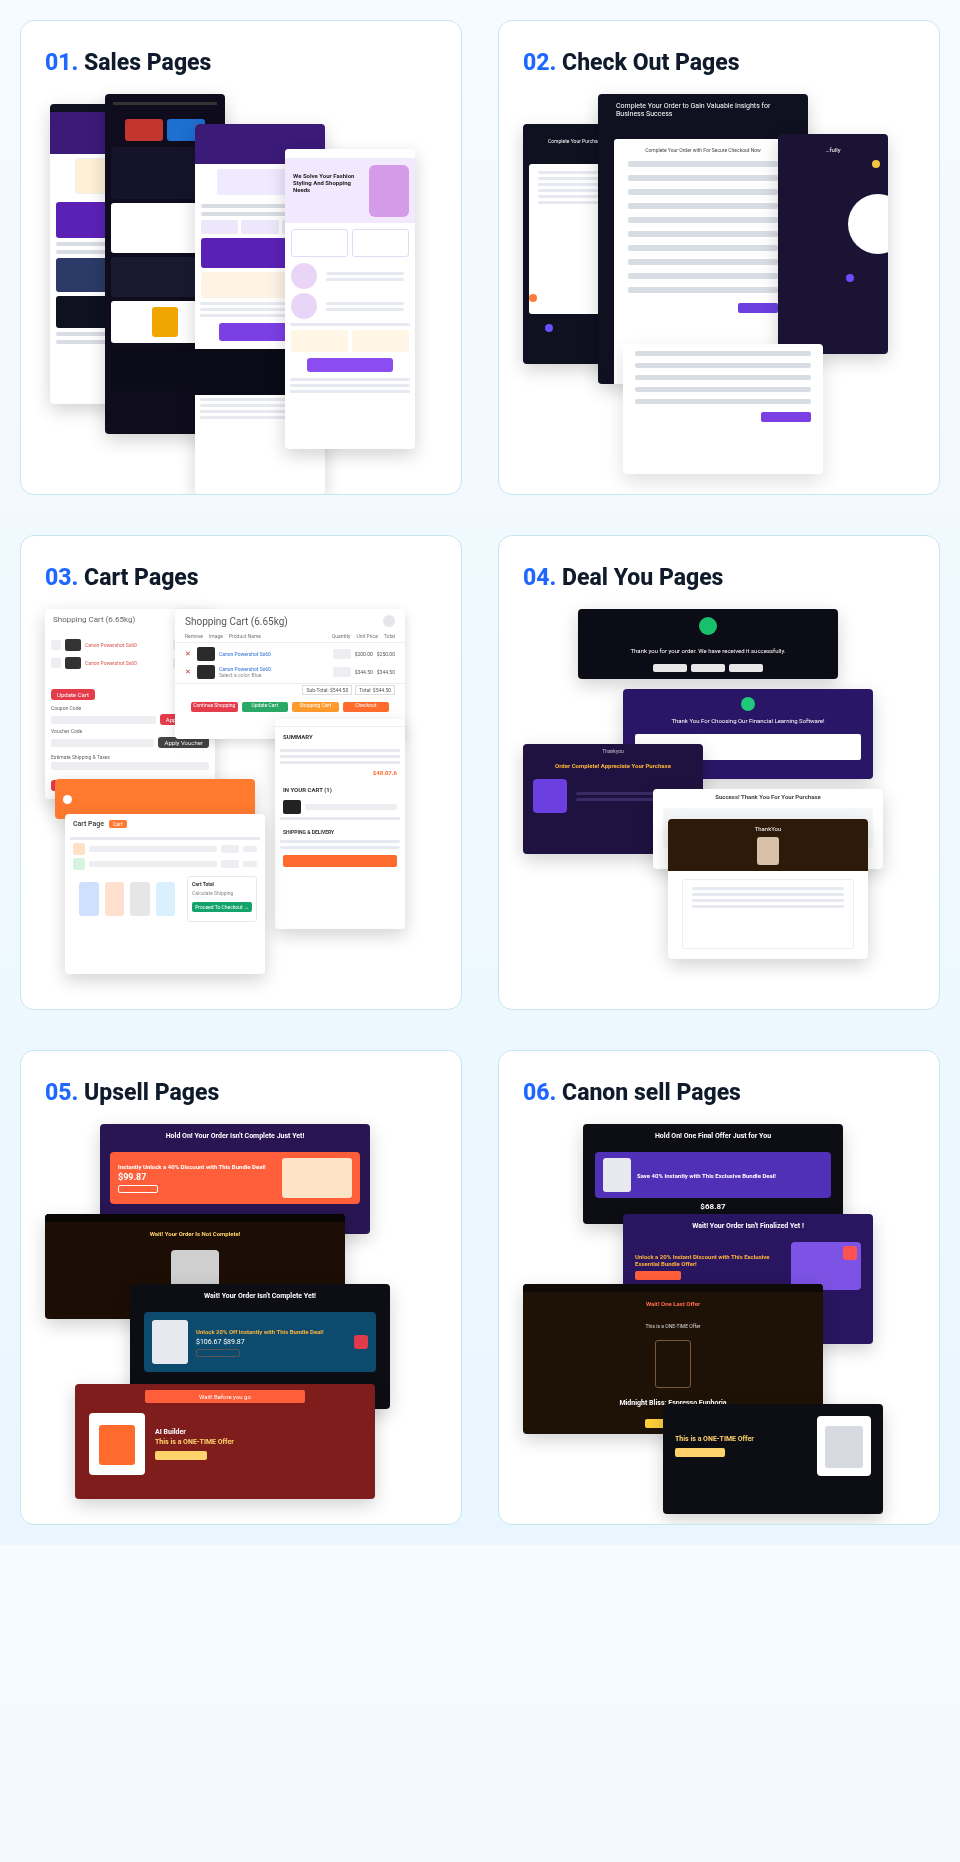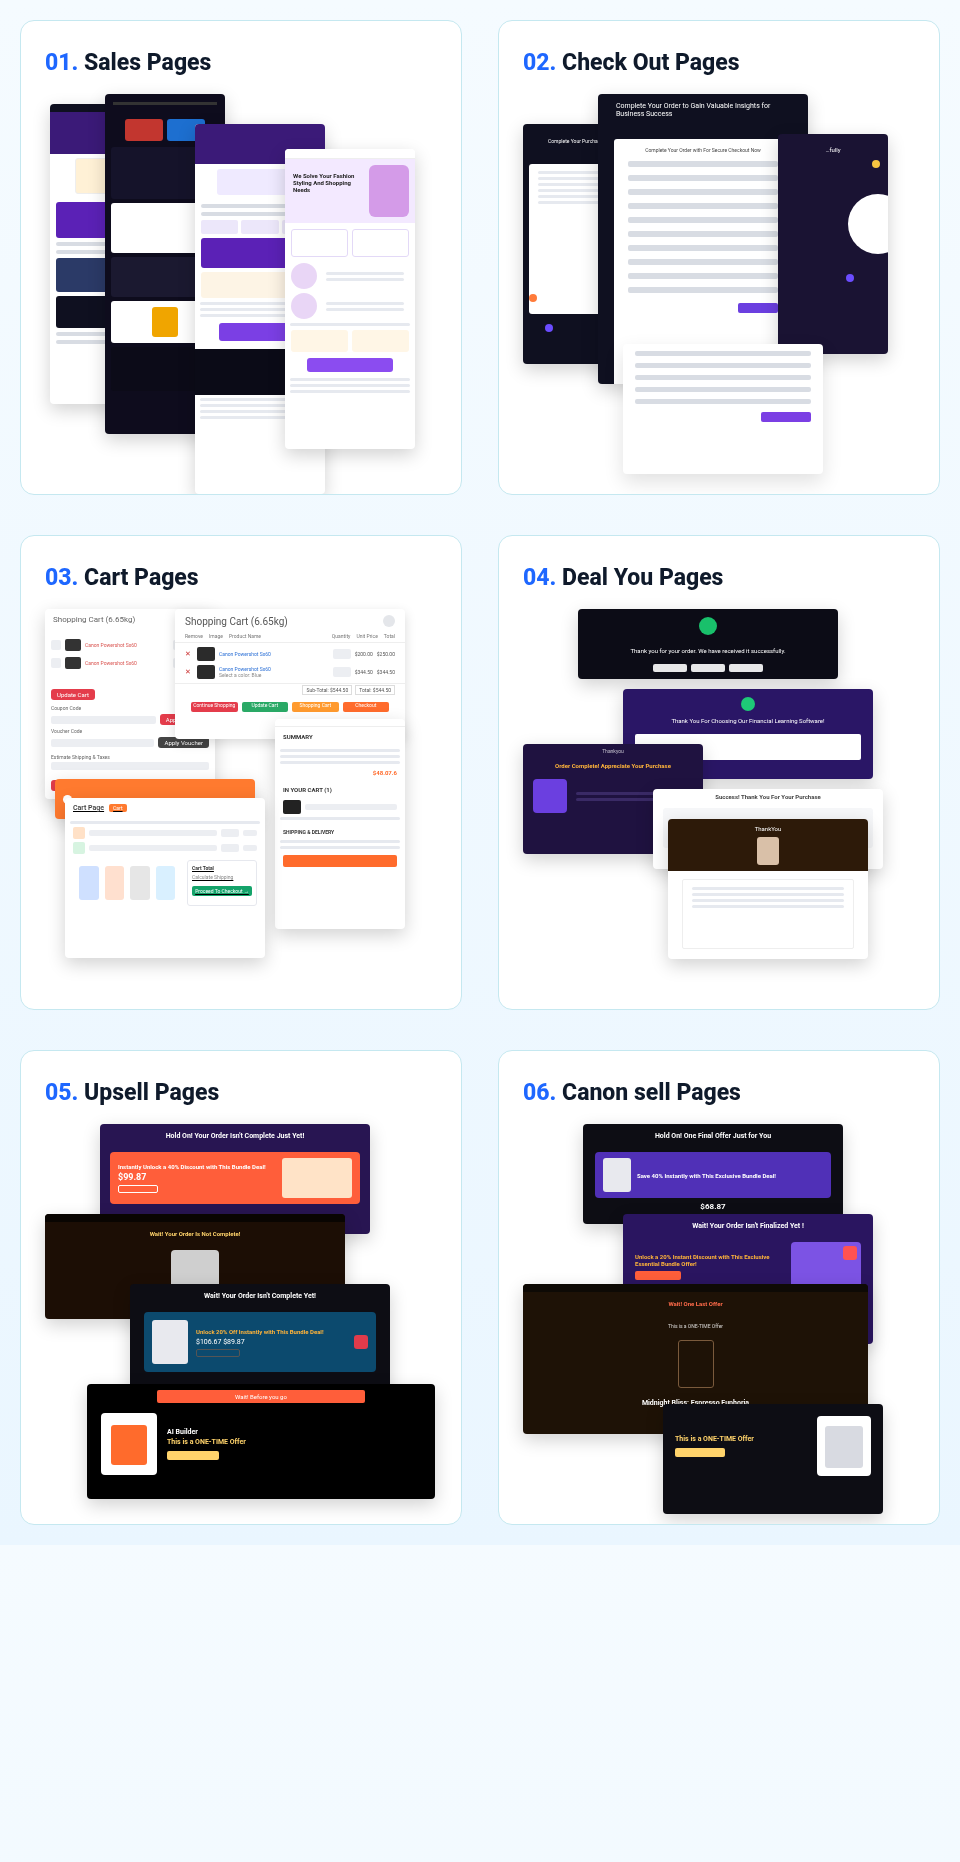--- a/index.html
+++ b/index.html
@@ -69,21 +69,21 @@
   .c2 .q1 .hdr{color:#fff;font-size:5px;text-align:center;padding:14px 6px;}
   .c2 .q3 .bubble{position:absolute;right:-20px;top:60px;width:60px;height:60px;border-radius:50%;background:#fff;}
   .c2 .q4 .line{height:5px;margin:7px 12px;}
   .c2 .confetti{position:absolute;width:8px;height:8px;border-radius:50%;}
 
   
   .c3 .r1 { left:0; top:0; width:170px; height:190px; }
   .c3 .r2 { left:130px; top:0; width:230px; height:130px; box-shadow:0 4px 12px rgba(0,0,0,.15);}
   .c3 .r3 { left:230px; top:110px; width:130px; height:210px; }
   .c3 .r4 { left:10px; top:170px; width:200px; height:40px; background:#ff7a2f; border-radius:4px;}
-  .c3 .r5 { left:20px; top:189px; width:200px; height:160px;text-decoration:underline; }
+  .c3 .r5 { left:20px; top:205px; width:200px; height:160px; }
   .c3 .r5 .grid4{display:flex;gap:6px;margin:6px;}
   .c3 .r5 .grid4 div{flex:1;height:34px;background:#f3f4f7;border-radius:3px;}
   .c3 .tbl{display:flex;flex-direction:column;padding:6px;}
   .c3 .trow{display:flex;gap:4px;align-items:center;margin:3px 0;}
   .c3 .trow .c{background:#eceef2;height:10px;border-radius:2px;}
   .c3 .btnrow{display:flex;gap:4px;margin:6px;}
   .c3 .btn{flex:1;height:10px;border-radius:2px;font-size:5px;color:#fff;text-align:center;}
 
   
   .c4 .t1{left:55px;top:0;width:260px;height:70px;background:#0c0c16;}
@@ -93,28 +93,28 @@
   .c4 .t5{left:145px;top:210px;width:200px;height:140px;background:#fff;}
   .c4 .t5 .hero{height:52px;background:#2d1a09;}
   .c4 .t1 .dot{width:18px;height:18px;border-radius:50%;background:#19c06b;margin:8px auto;}
   .c4 .txt{color:#fff;font-size:6px;text-align:center;padding:4px 12px;}
   .c4 .txtD{color:#444;font-size:6px;text-align:center;padding:4px 12px;}
 
   
   .c5 .u1{left:55px;top:0;width:270px;height:110px;background:#281552;}
   .c5 .u2{left:0;top:90px;width:300px;height:105px;background:#1c0e05;}
   .c5 .u3{left:85px;top:160px;width:260px;height:125px;background:#0d0d14;}
-  .c5 .u4{left:42px;top:260px;width:348px;height:115px;background:#000000;}
+  .c5 .u4{left:30px;top:260px;width:300px;height:115px;background:#7f1d1d;}
   .c5 .txt{color:#fff;font-size:7px;text-align:center;padding:8px 16px;}
   .c5 .price{color:#fff;font-size:9px;font-weight:700;margin-left:10px;}
 
   
   .c6 .d1{left:60px;top:0;width:260px;height:100px;background:#0d0d14;}
   .c6 .d2{left:100px;top:90px;width:250px;height:130px;background:#2a1560;}
-  .c6 .d3{left:0;top:160px;width:345px;height:150px;background:#1e1206;}
+  .c6 .d3{left:0;top:160px;width:300px;height:150px;background:#1e1206;}
   .c6 .d4{left:140px;top:280px;width:220px;height:110px;background:#0d0d14;}
   .c6 .txt{color:#fff;font-size:7px;text-align:center;padding:8px 16px;}
 
   .chipRow{display:flex;gap:4px;justify-content:center;margin:6px;}
   .chip{height:8px;width:34px;border-radius:2px;background:#fff;opacity:.9;}
   .pill{display:inline-block;padding:2px 6px;border-radius:3px;font-size:6px;}
   .boxImg{width:40px;height:40px;background:#e9ebef;border-radius:3px;display:inline-block;}
   .center{display:flex;align-items:center;justify-content:center;}
 
   .c1 .p4 .hero{height:64px;background:#f3e9ff;position:relative;}

